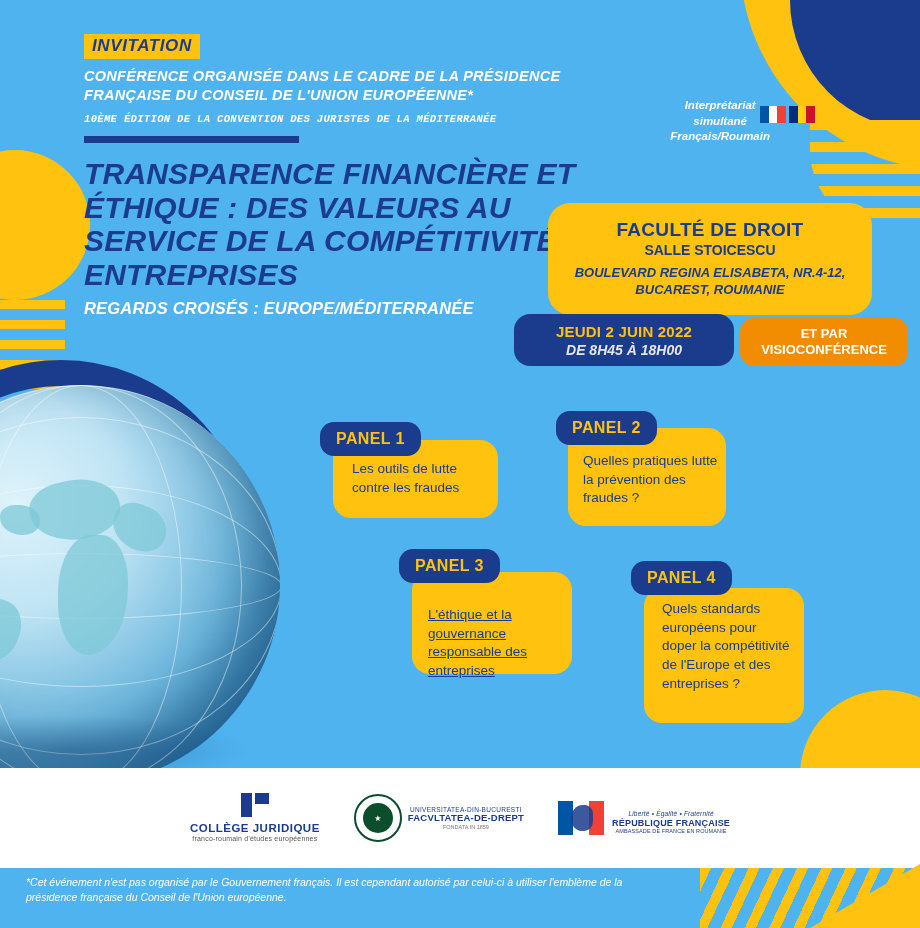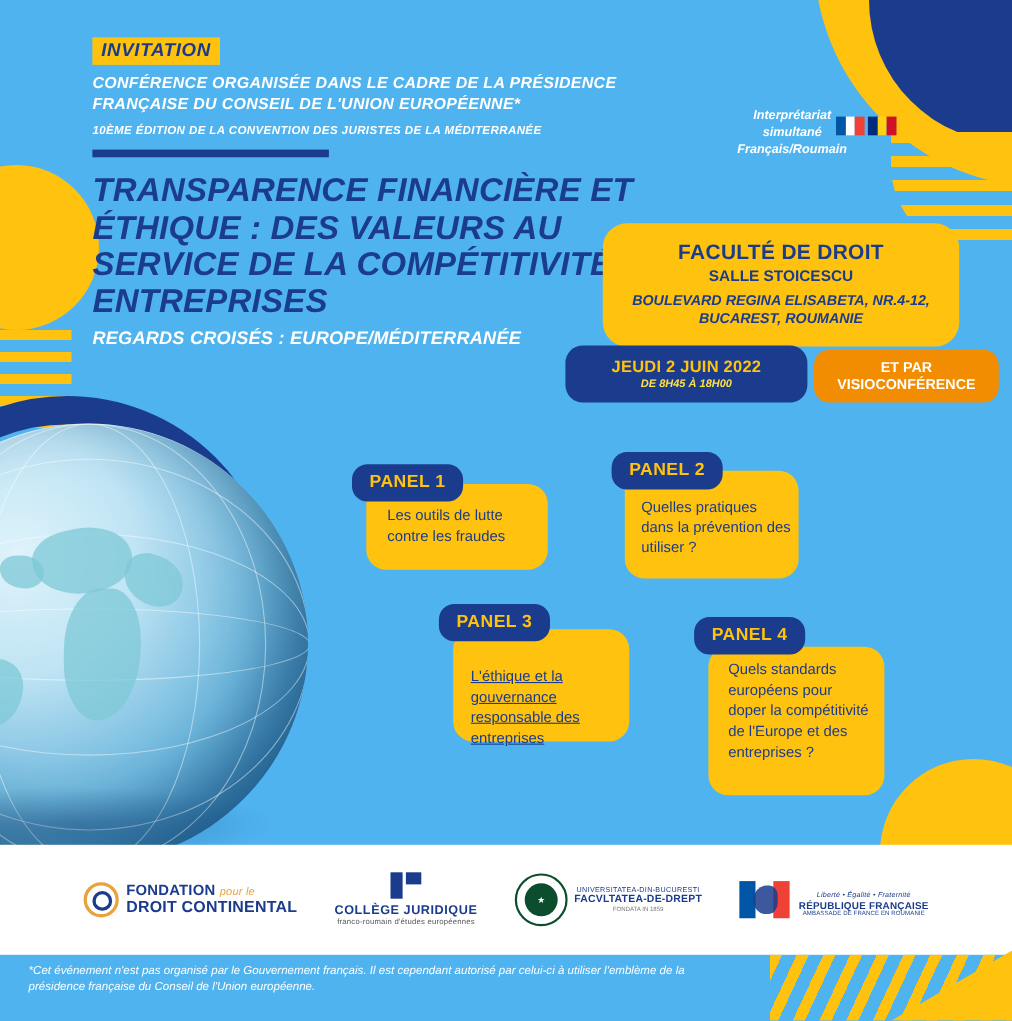--- a/index.html
+++ b/index.html
@@ -85,21 +85,21 @@
     display:inline-block;background:#FFC20E;color:#1B3C8C;
     font-size:17px;font-weight:bold;font-style:italic;letter-spacing:.6px;
     padding:2px 8px 3px 8px;
   }
   .conf-line{
     margin-top:8px;color:#fff;font-style:italic;font-weight:bold;
     font-size:14.5px;line-height:1.28;letter-spacing:.3px;
   }
   .edition{
     margin-top:9px;color:#fff;font-style:italic;font-weight:bold;
-    font-size:10.5px;letter-spacing:.35px;
+    font-size:10.5px;letter-spacing:.35px;font-family:Liberation Mono, monospace;
   }
   .rule{margin-top:11px;width:215px;height:7px;background:#1B3C8C;}
   .title{
     margin-top:14px;color:#1B3C8C;font-weight:bold;font-style:italic;
     font-size:30px;line-height:1.12;letter-spacing:.2px;text-transform:uppercase;
   }
   .subtitle{
     margin-top:8px;color:#fff;font-weight:bold;font-style:italic;
     font-size:16.5px;letter-spacing:.2px;
   }
@@ -129,21 +129,21 @@
   .venue .v1{font-size:19px;font-weight:bold;letter-spacing:.3px;}
   .venue .v2{font-size:14px;font-weight:bold;margin-top:1px;}
   .venue .v3{font-size:13px;font-style:italic;font-weight:bold;margin-top:7px;line-height:1.3;}
 
   .date-pill{
     position:absolute;left:514px;top:314px;width:220px;height:52px;
     background:#1B3C8C;border-radius:16px;color:#FFC20E;
     display:flex;flex-direction:column;align-items:center;justify-content:center;text-align:center;
   }
   .date-pill .d1{font-size:15px;font-weight:bold;letter-spacing:.2px;}
-  .date-pill .d2{font-size:10px;font-style:italic;font-weight:bold;margin-top:2px;color:#fde047;}
+  .date-pill .d2{font-size:14px;font-style:italic;font-weight:bold;margin-top:2px;color:#e5e5e5;}
 
   .visio-pill{
     position:absolute;left:740px;top:318px;width:168px;height:48px;
     background:#F28C00;border-radius:14px;color:#fff;
     display:flex;align-items:center;justify-content:center;text-align:center;
     font-size:13px;font-weight:bold;line-height:1.25;
   }
 
   
   .panel-card{position:absolute;background:#FFC20E;border-radius:18px;}
@@ -310,39 +310,32 @@
       <div>VISIOCONFÉRENCE</div>
     </div>
   </div>
 
   <div class="panel-card" style="left:333px;top:440px;width:165px;height:78px;"></div>
   <div class="panel-tab" style="left:320px;top:422px;">PANEL 1</div>
   <div class="panel-text" style="left:352px;top:460px;width:140px;">Les outils de lutte contre les fraudes</div>
 
   <div class="panel-card" style="left:568px;top:428px;width:158px;height:98px;"></div>
   <div class="panel-tab" style="left:556px;top:411px;">PANEL 2</div>
-  <div class="panel-text" style="left:583px;top:452px;width:136px;">Quelles pratiques dans la prévention des utiliser ?</div>
+  <div class="panel-text" style="left:583px;top:452px;width:136px;">Quelles pratiques lutte la prévention des fraudes ?</div>
 
   <div class="panel-card" style="left:412px;top:572px;width:160px;height:102px;"></div>
   <div class="panel-tab" style="left:399px;top:549px;">PANEL 3</div>
   <div class="panel-text" style="left:428px;top:606px;width:135px;text-decoration:underline;">L'éthique et la gouvernance responsable des entreprises</div>
 
   <div class="panel-card" style="left:644px;top:588px;width:160px;height:135px;"></div>
   <div class="panel-tab" style="left:631px;top:561px;">PANEL 4</div>
   <div class="panel-text" style="left:662px;top:600px;width:130px;">Quels standards européens pour doper la compétitivité de l'Europe et des entreprises ?</div>
 
   <div class="logobar">
 
-    <div class="logo logo-fdc">
-      <div class="ring"></div>
-      <div class="txt">
-        <div class="t1"><span>FONDATION</span> <i>pour le</i></div>
-        <div class="t2">DROIT CONTINENTAL</div>
-      </div>
-    </div>
 
     <div class="logo logo-cj">
       <div>
         <div class="mark"></div>
         <div class="t1">COLLÈGE JURIDIQUE</div>
         <div class="t2">franco-roumain d'études européennes</div>
       </div>
     </div>
 
     <div class="logo logo-unib">

